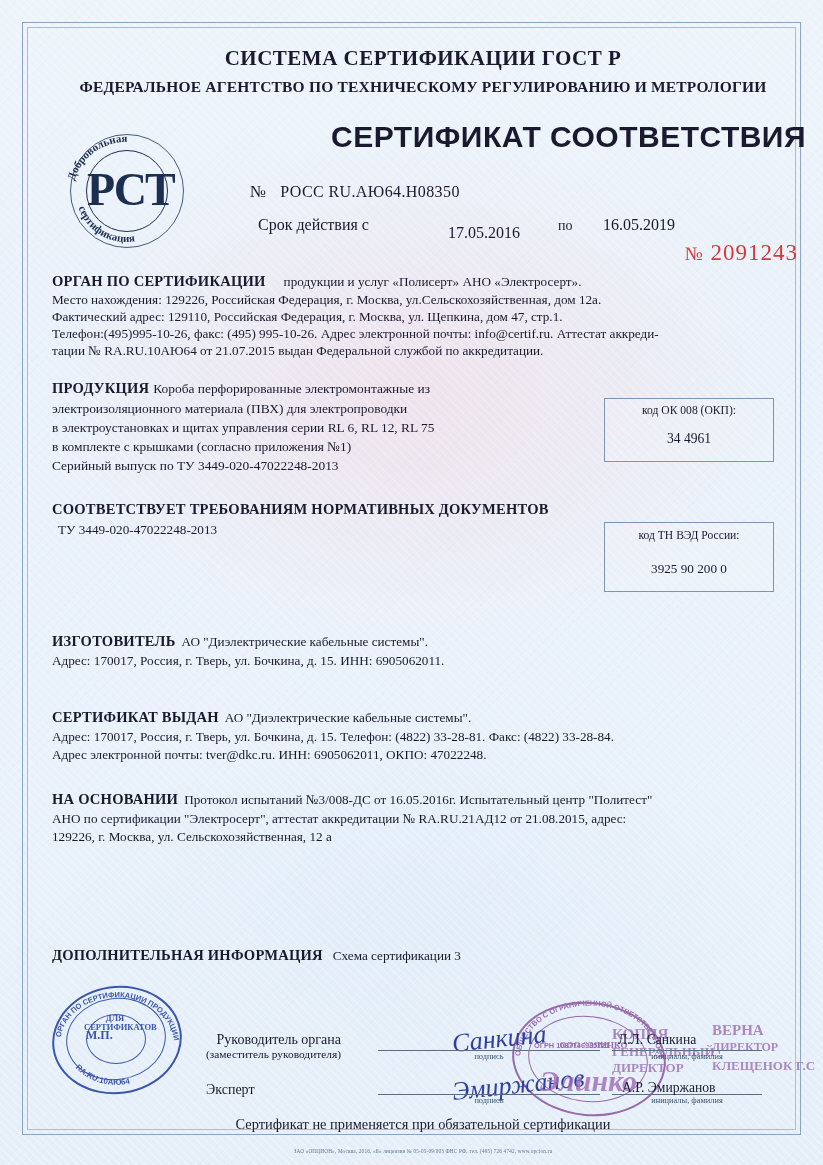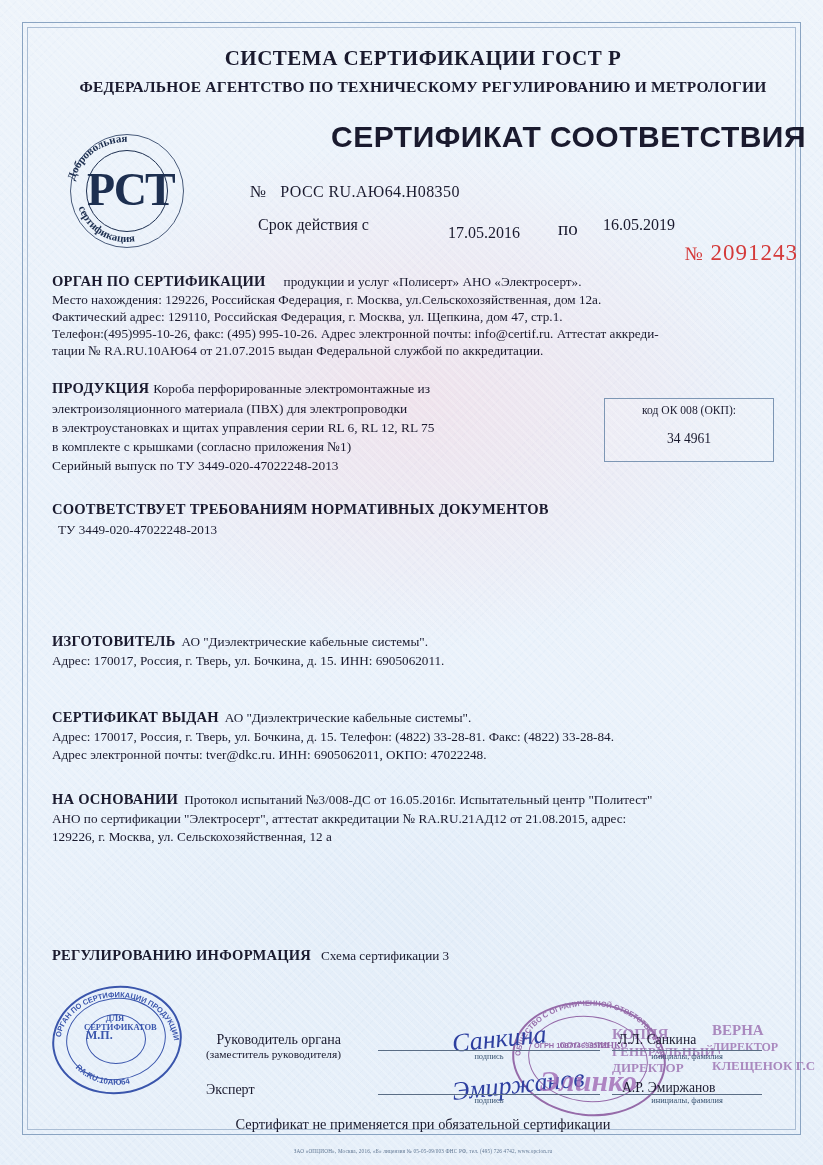--- a/index.html
+++ b/index.html
@@ -34,21 +34,21 @@
   .t-head2{position:absolute;left:0;right:0;top:78px;font-size:15.5px;font-weight:bold;letter-spacing:.2px;}
 
   .t-title{position:absolute;left:185px;right:40px;top:120px;font-family:"Liberation Sans",sans-serif;font-size:30px;font-weight:bold;letter-spacing:.5px;text-align:right;}
 
   .num-line{position:absolute;left:250px;top:182px;font-size:16px;}
   .num-line .nz{font-size:17px;}
   .num-val{margin-left:14px;letter-spacing:.4px;}
 
   .srok{position:absolute;left:258px;top:216px;font-size:16px;}
   .srok .d1{position:absolute;left:170px;top:8px;margin-left:20px;}
-  .srok .po{position:absolute;left:300px;top:2px;font-size:19px;}
+  .srok .po{position:absolute;left:300px;top:2px;font-size:14px;}
   .srok .d2{position:absolute;left:345px;top:0;}
 
   .bignum{position:absolute;right:48px;top:240px;font-size:23px;color:#d43a3a;font-family:"Liberation Serif",serif;letter-spacing:1px;}
   .bignum .sym{font-size:19px;}
 
   .blk{position:absolute;font-size:13.2px;line-height:1.28;text-align:justify;}
   .lbl{font-size:14.6px;font-weight:bold;letter-spacing:.2px;}
 
   
   #organ{left:52px;top:272px;width:720px;}
@@ -211,20 +211,24 @@
     <div class="boxr" id="okpbox">
       <div class="cap">код ОК 008 (ОКП):</div>
       <div class="val">34 4961</div>
     </div>
 
     <div class="blk" id="soot">
       <span class="lbl">СООТВЕТСТВУЕТ ТРЕБОВАНИЯМ НОРМАТИВНЫХ ДОКУМЕНТОВ</span>
       <div class="doc">ТУ 3449-020-47022248-2013</div>
     </div>
 
+    <div class="boxr" id="tnbox">
+      <div class="cap">код ТН ВЭД России:</div>
+      <div class="val">3925 90 200 0</div>
+    </div>
 
     <div class="blk" id="izg">
       <div>
         <span class="lbl">ИЗГОТОВИТЕЛЬ</span><span>АО "Диэлектрические кабельные системы".</span>
       </div>
       <div>Адрес: 170017, Россия, г. Тверь, ул. Бочкина, д. 15. ИНН: 6905062011.</div>
     </div>
 
     <div class="blk" id="certv">
       <div>
@@ -236,21 +240,21 @@
 
     <div class="blk" id="osn">
       <div>
         <span class="lbl">НА ОСНОВАНИИ</span><span>Протокол испытаний №3/008-ДС от 16.05.2016г. Испытательный центр "Политест"</span>
       </div>
       <div>АНО по сертификации "Электросерт", аттестат аккредитации № RA.RU.21АД12 от 21.08.2015, адрес:</div>
       <div>129226, г. Москва, ул. Сельскохозяйственная, 12 а</div>
     </div>
 
     <div class="blk" id="dopinfo">
-      <span class="lbl">РЕГУЛИРОВАНИЮ ИНФОРМАЦИЯ</span><span>Схема сертификации 3</span>
+      <span class="lbl">ДОПОЛНИТЕЛЬНАЯ ИНФОРМАЦИЯ</span><span>Схема сертификации 3</span>
     </div>
 
     <div class="stamp" id="stamp-blue">
       <div class="c1"></div>
         <div class="c2"></div>
         <div class="c3"></div>
       <svg width="150" height="120" style="position:absolute;left:0;top:0">
         <defs>
           <path id="bt" d="M 18,66 A 56,46 0 0 1 132,66" fill="none"></path>
           <path id="bb" d="M 22,62 A 52,44 0 0 0 128,62" fill="none"></path>

